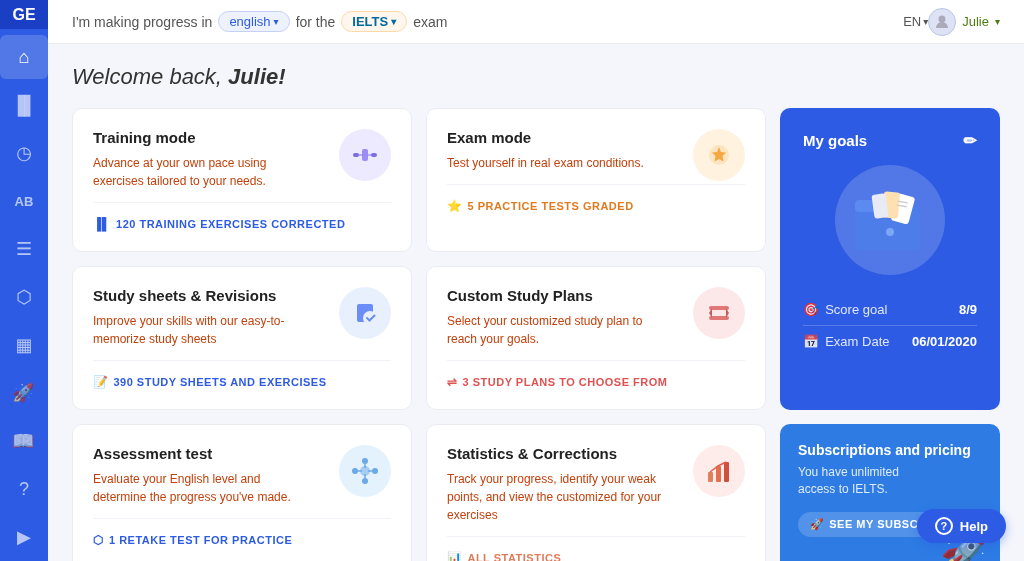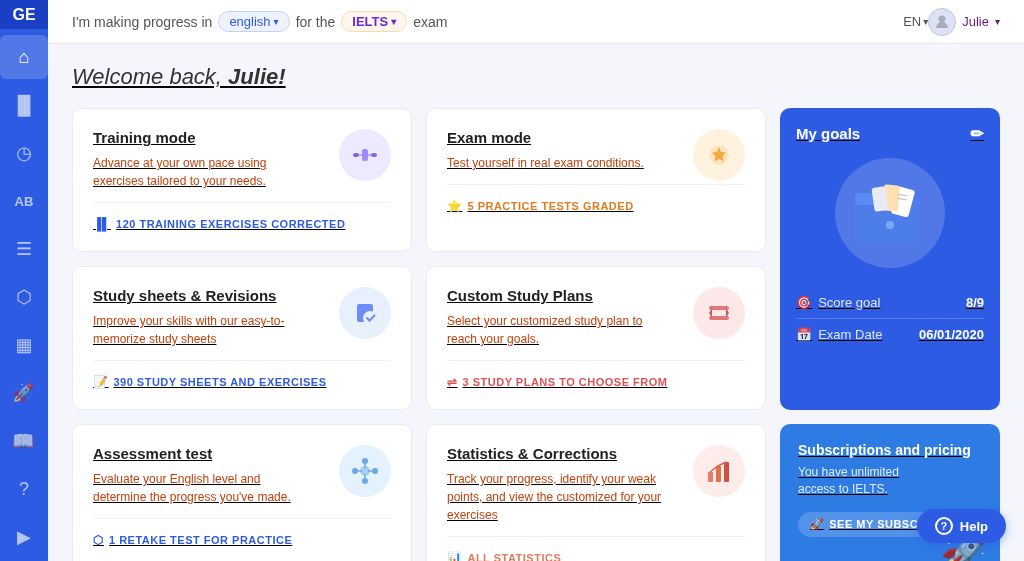--- a/index.html
+++ b/index.html
@@ -86,21 +86,21 @@
       font-size: 13px;
       font-weight: 500;
       display: flex;
       align-items: center;
       gap: 3px;
       cursor: pointer;
     }
     .topbar-pill-orange {
       background: #fff7ed;
       border: 1px solid #fdd9a8;
-      color: #6d28d9;
+      color: #0369a1;
       border-radius: 12px;
       padding: 2px 10px;
       font-size: 13px;
       font-weight: 600;
       display: flex;
       align-items: center;
       gap: 3px;
       cursor: pointer;
     }
     .topbar-right {
@@ -112,21 +112,21 @@
     .lang-btn {
       font-size: 13px;
       color: #555;
       cursor: pointer;
       display: flex;
       align-items: center;
       gap: 2px;
     }
     .user-btn {
       font-size: 13px;
-      color: #701a75;
+      color: #4d7c0f;
       cursor: pointer;
       display: flex;
       align-items: center;
       gap: 6px;
     }
     .user-avatar {
       width: 28px;
       height: 28px;
       border-radius: 50%;
       background: #dde3f5;
@@ -136,21 +136,20 @@
       justify-content: center;
       font-size: 14px;
       color: #888;
     }
 
     
     .content {
       flex: 1;
       padding: 20px 24px;
       overflow-y: auto;
-      text-decoration: underline;
     }
     .welcome-title {
       font-size: 22px;
       color: #333;
       font-weight: 400;
       font-style: italic;
       margin-bottom: 18px;
     }
     .welcome-title strong {
       font-style: italic;
@@ -222,21 +221,21 @@
     .card-divider {
       border: none;
       border-top: 1px solid #f0f2f8;
       margin: 12px 0;
     }
 
     
     .goals-card {
       background: #2d5be3;
       border-radius: 10px;
-      padding: 16px;
+      padding: 23px;
       color: white;
       grid-row: 1 / 3;
       grid-column: 3;
       position: relative;
     }
     .goals-title {
       font-size: 15px;
       font-weight: 700;
       margin-bottom: 10px;
       display: flex;

